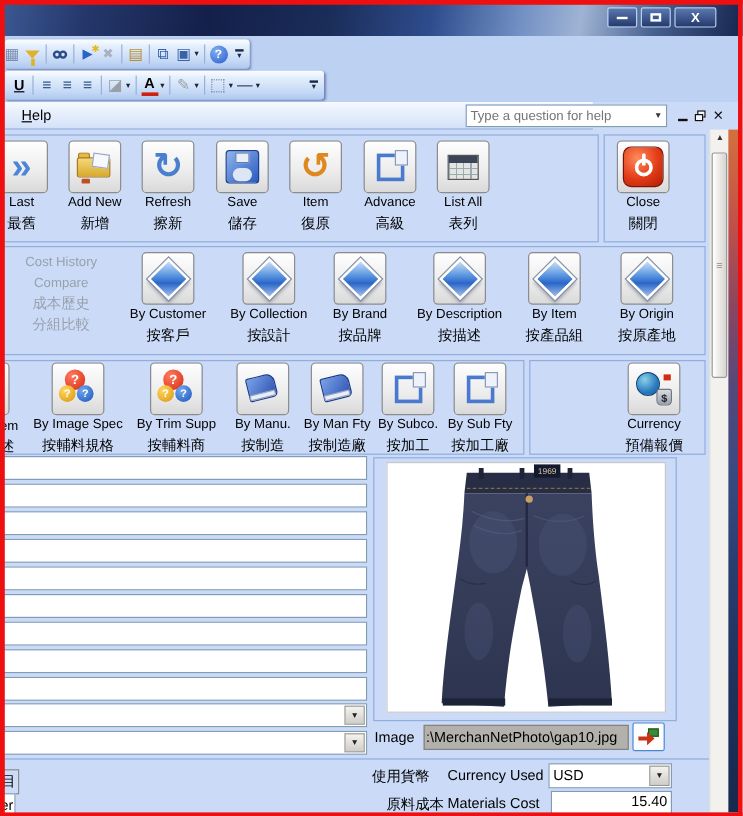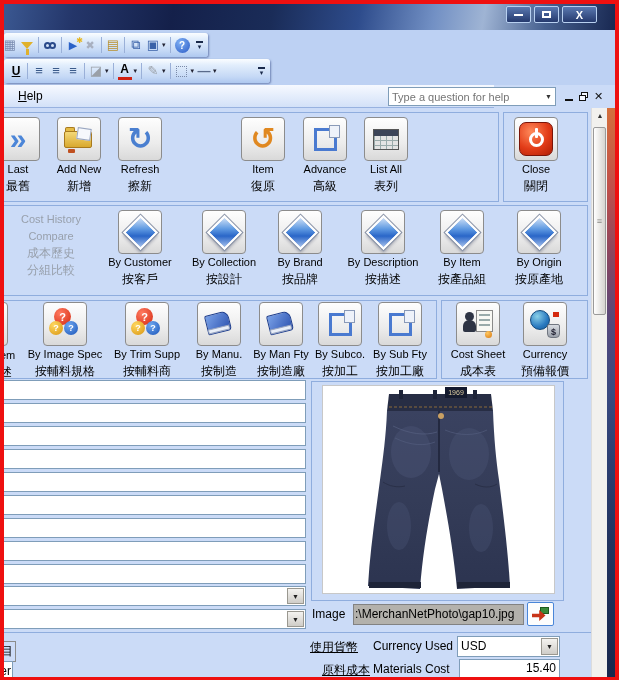--- a/index.html
+++ b/index.html
@@ -134,21 +134,21 @@
   #img-label { left:312px; top:607px; font-size:12px; }
   #img-path { left:353px; top:604px; width:171px; height:21px; background:#b3b1ac; border:1px solid #828282; font-size:12px; line-height:19px; padding:0 1px; white-space:nowrap; overflow:hidden; color:#000; }
   #img-browse { left:527px; top:602px; width:27px; height:24px; background:#fdfdfd; border:1px solid #4a86d8; border-radius:2px; display:flex; align-items:center; justify-content:center; }
   .ic-browse { position:relative; width:18px; height:14px; }
   .ic-browse .grn { position:absolute; right:1px; top:0; width:9px; height:7px; background:#3a8a3a; border:1px solid #1e5a1e; }
   .ic-browse .arr { position:absolute; left:0; bottom:0; width:14px; height:11px; background:#c83418;
     clip-path:polygon(0 35%,55% 35%,55% 0,100% 50%,55% 100%,55% 65%,0 65%); }
 
   
   #bottomline { left:4px; top:632px; width:603px; height:1px; background:#8fadde; }
-  .zh12 { font-size:12px;text-decoration:underline; } .en12 { font-size:12px; }
+  .zh12 { font-size:12px; } .en12 { font-size:12px; }
   #cur-combo { left:457px; top:636px; width:103px; height:21px; background:#fff; border:1px solid #7f9db9; }
   #cur-combo .val { position:absolute; left:3px; top:2px; font-size:12px; }
   #mat-field { left:459px; top:659px; width:101px; height:20px; background:#fff; border:1px solid #7f9db9; font-size:12px; text-align:right; padding:1px 3px 0 0; }
   #clip-top { left:-22px; top:641px; width:38px; height:21px; border:1px solid #8c8c8c; background:#cddcf8; font-size:12px; text-align:right; padding-right:2px; line-height:19px; overflow:hidden; }
   #clip-bot { left:-20px; top:661px; width:33px; height:20px; border:1px solid #7f9db9; background:#fff; font-size:12px; line-height:18px; text-align:right; padding-right:1px; overflow:hidden; }
 
   
   #vscroll { left:591px; top:108px; width:16px; height:569px; background:#f2f1ee; border-left:1px solid #dcdcdc; }
   #vs-up { position:absolute; left:0; top:4px; width:16px; height:12px; text-align:center; font-size:7px; color:#333; }
   #vs-thumb { position:absolute; left:1px; top:19px; width:13px; height:188px; border:1px solid #9a9a9a; border-radius:2px;
@@ -274,20 +274,30 @@
     <span class="bl bl-en">Add New</span>
     <span class="bl bl-zh">新增</span>
   </div>
   <div class="bigbtn" style="left:100px;top:117px">
     <span class="btnbox">
         <span class="ic-refresh">↻</span>
       </span>
     <span class="bl bl-en">Refresh</span>
     <span class="bl bl-zh">擦新</span>
   </div>
+  <div class="bigbtn" style="left:162px;top:117px">
+    <span class="btnbox">
+        <span class="ic-save">
+          <span class="lbl"></span>
+          <span class="foot"></span>
+        </span>
+      </span>
+    <span class="bl bl-en">Save</span>
+    <span class="bl bl-zh">儲存</span>
+  </div>
   <div class="bigbtn" style="left:223px;top:117px">
     <span class="btnbox">
         <span class="ic-undo">↺</span>
       </span>
     <span class="bl bl-en">Item</span>
     <span class="bl bl-zh">復原</span>
   </div>
   <div class="bigbtn" style="left:285px;top:117px">
     <span class="btnbox">
         <span class="ic-frame">
@@ -427,36 +437,20 @@
     <span class="bl bl-zh">按加工</span>
   </div>
   <div class="bigbtn" style="left:360px;top:302px">
     <span class="btnbox">
         <span class="ic-frame">
           <span class="pg"></span>
         </span>
       </span>
     <span class="bl bl-en">By Sub Fty</span>
     <span class="bl bl-zh">按加工廠</span>
-  </div>
-  <div class="bigbtn" style="left:438px;top:302px">
-    <span class="btnbox">
-        <span class="ic-cost">
-          <span class="doc">
-            <i></i>
-            <i></i>
-            <i></i>
-          </span>
-          <span class="head"></span>
-          <span class="body"></span>
-          <span class="seal"></span>
-        </span>
-      </span>
-    <span class="bl bl-en">Cost Sheet</span>
-    <span class="bl bl-zh">成本表</span>
   </div>
   <div class="bigbtn" style="left:505px;top:302px">
     <span class="btnbox">
         <span class="ic-quote">
           <span class="globe"></span>
           <span class="bag">$</span>
           <span class="flag"></span>
         </span>
       </span>
     <span class="bl bl-en">Currency</span>

